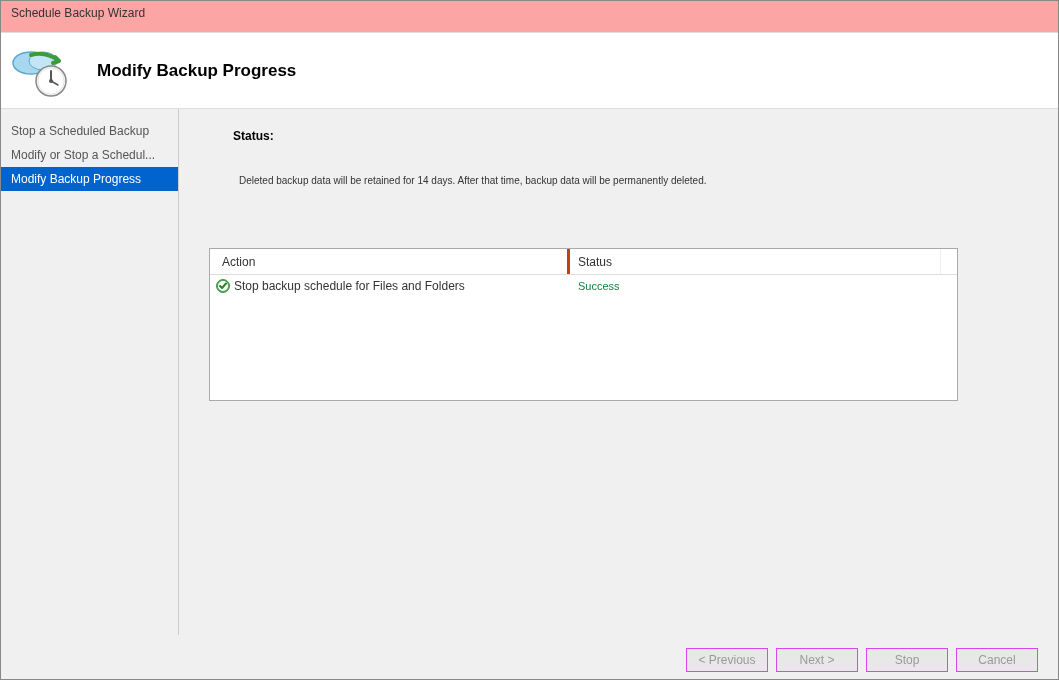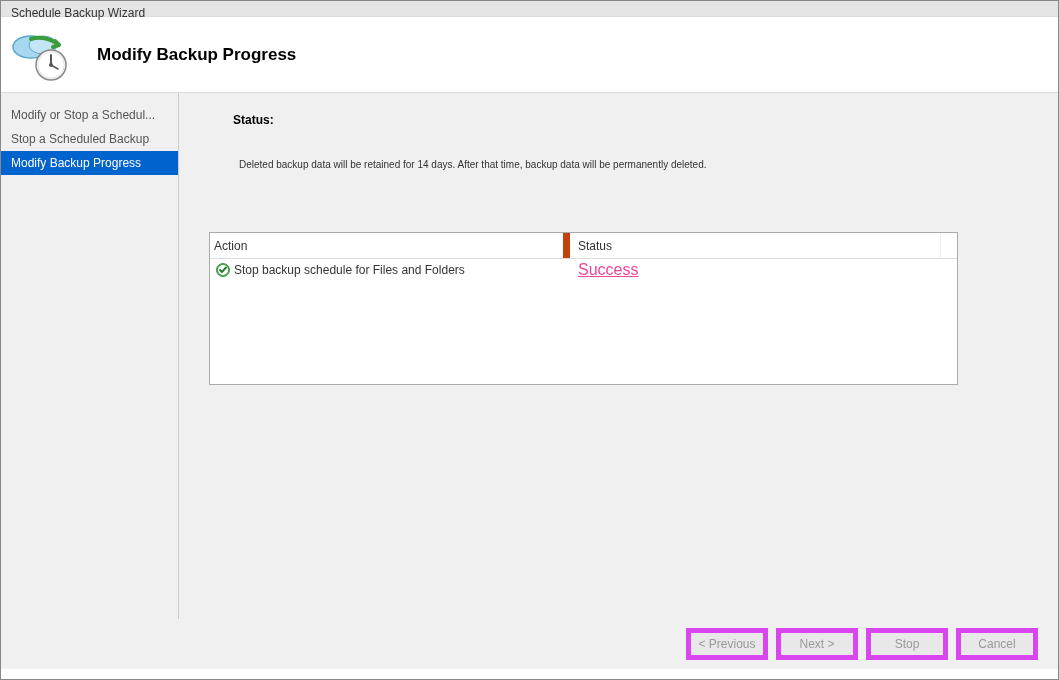--- a/index.html
+++ b/index.html
@@ -10,26 +10,26 @@
     body {
       font-family: "Segoe UI", Tahoma, sans-serif;
       font-size: 12px;
       background: #fff;
       width: 1059px;
       height: 680px;
       overflow: hidden;
       border: 1px solid #888;
     }
     .titlebar {
-      height: 16px;
+      height: 32px;
       padding: 5px 10px;
       border-bottom: 1px solid #ddd;
       font-size: 12px;
       color: #333;
-      background: #e5e5e5;
+      background: #fca5a5;
     }
     .header {
       height: 76px;
       background: #fff;
       display: flex;
       align-items: center;
       padding: 0 10px;
       border-bottom: 1px solid #ddd;
     }
     .header-icon {
@@ -95,22 +95,22 @@
       margin-right: 70px;
     }
     .action-table-header {
       display: flex;
       border-bottom: 1px solid #ddd;
       height: 26px;
       align-items: center;
     }
     .col-action {
       width: 360px;
-      padding-left: 4px;
-      border-right: 7px solid #c2410c;
+      padding-left: 12px;
+      border-right: 3px solid #c2410c;
       font-size: 12px;
       color: #333;
       height: 100%;
       display: flex;
       align-items: center;
     }
     .col-status {
       flex: 1;
       padding-left: 8px;
       font-size: 12px;
@@ -132,42 +132,41 @@
       font-size: 12px;
       color: #333;
       display: flex;
       align-items: center;
       gap: 4px;
       text-align: right;
     }
     .row-status {
       flex: 1;
       padding-left: 8px;
-      font-size: 16px;
-      color: #ec4899;
-      text-decoration: underline;
+      font-size: 11px;
+      color: #15803d;
     }
     .success-icon {
       width: 14px;
       height: 14px;
       flex-shrink: 0;
     }
     .footer {
       height: 50px;
       background: #f0f0f0;
       display: flex;
       justify-content: flex-end;
       align-items: center;
       padding: 0 20px;
       gap: 8px;
     }
     .btn {
       min-width: 82px;
-      height: 32px;
-      border: 5px solid #d946ef;
+      height: 24px;
+      border: 1px solid #d946ef;
       background: #e8e8e8;
       font-size: 12px;
       color: #999;
       cursor: default;
       font-family: inherit;
     }
   </style>
 </head>
 <body>
 
@@ -184,22 +183,22 @@
       <line x1="40" y1="38" x2="40" y2="28" stroke="#555" stroke-width="2" stroke-linecap="round"></line>
       <line x1="40" y1="38" x2="47" y2="42" stroke="#555" stroke-width="1.5" stroke-linecap="round"></line>
       <circle cx="40" cy="38" r="2" fill="#555"></circle>
     </svg>
   </div>
   <div class="header-title">Modify Backup Progress</div>
 </div>
 
 <div class="body">
   <div class="sidebar">
+    <div class="sidebar-item">Stop a Scheduled Backup</div>
     <div class="sidebar-item">Modify or Stop a Schedul...</div>
-    <div class="sidebar-item">Stop a Scheduled Backup</div>
     <div class="sidebar-item selected">Modify Backup Progress</div>
   </div>
 
   <div class="content">
     <div class="status-label">Status:</div>
     <div class="status-text">Deleted backup data will be retained for 14 days. After that time, backup data will be permanently deleted.</div>
 
     <div class="action-table">
       <div class="action-table-header">
         <div class="col-action">Action</div>

